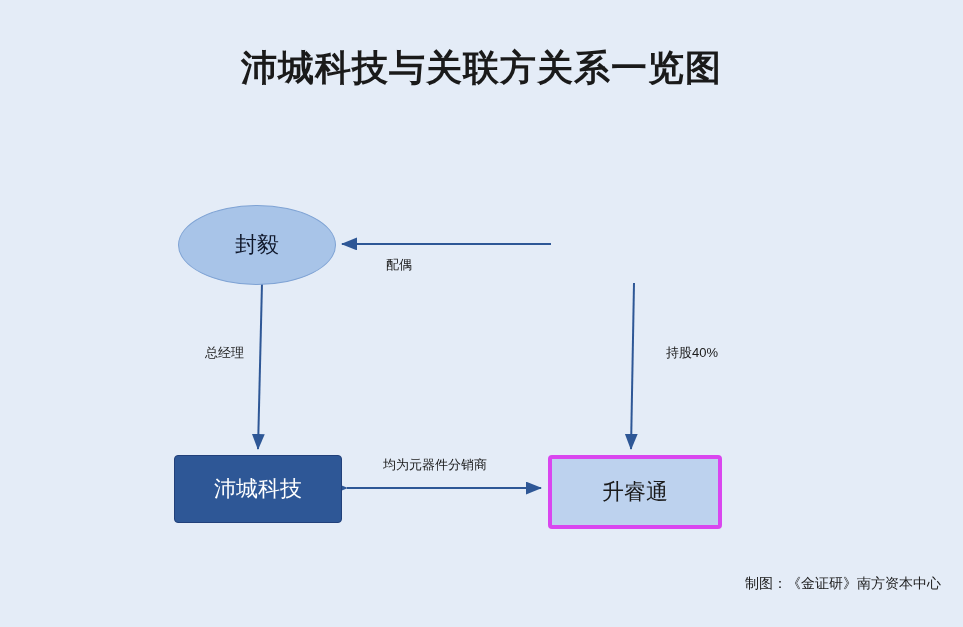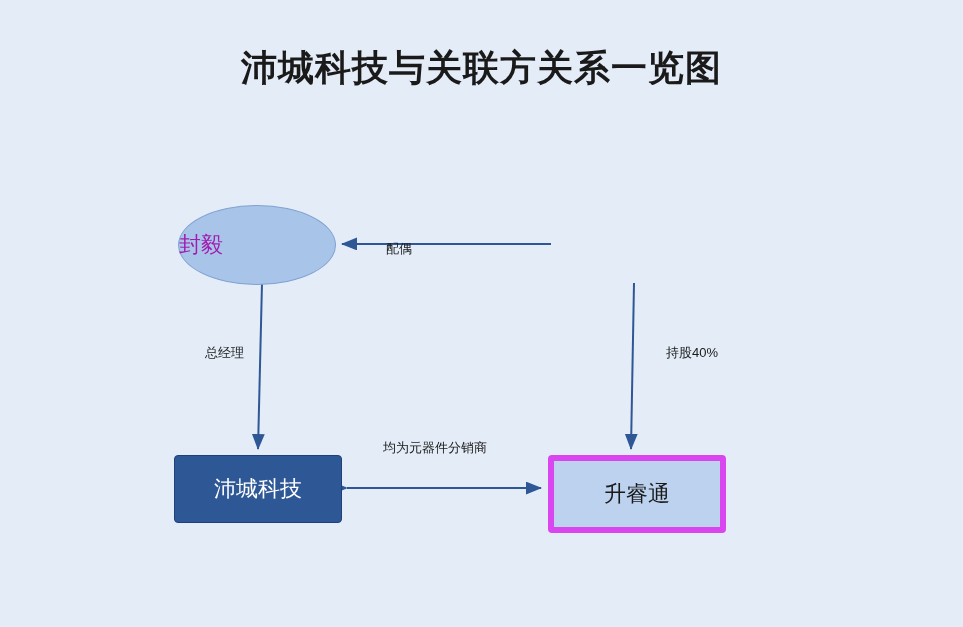--- a/index.html
+++ b/index.html
@@ -29,23 +29,23 @@
     color: #1a1a1a;
     letter-spacing: 1px;
   }
   .ellipse {
     position: absolute;
     border-radius: 50%;
     background: #a8c4e8;
     border: 1px solid #7fa3d4;
     display: flex;
     align-items: center;
-    justify-content: flex-start;
+    justify-content: center;
     font-size: 22px;
-    color: #a21caf;
+    color: #0f172a;
   }
   #node-fengyi {
     left: 178px;
     top: 205px;
     width: 156px;
     height: 78px;
   }
   #node-heyan {
     left: 553px;
     top: 205px;
@@ -69,51 +69,51 @@
     background: #2e5796;
     border: 1px solid #21407a;
     color: #ffffff;
   }
   #node-shengruitong {
     left: 548px;
     top: 455px;
     width: 166px;
     height: 66px;
     background: #bdd2ee;
-    border: 6px solid #d946ef;
+    border: 4px solid #d946ef;
     color: #1a1a1a;
   }
   svg#edges {
     position: absolute;
     left: 0;
     top: 0;
     width: 963px;
     height: 627px;
   }
   .edge-label {
     position: absolute;
     font-size: 13px;
     color: #1a1a1a;
     white-space: nowrap;
   }
   #label-spouse {
     left: 386px;
-    top: 240px;
+    top: 256px;
   }
   #label-gm {
     left: 205px;
     top: 344px;
   }
   #label-shares {
     left: 666px;
     top: 344px;
   }
   #label-distributor {
     left: 383px;
-    top: 439px;
+    top: 456px;
     text-align: center;
   }
   #credit {
     position: absolute;
     right: 22px;
     top: 575px;
     font-size: 14px;
     color: #1a1a1a;
     white-space: nowrap;
   }
@@ -152,14 +152,15 @@
 
   <div class="rect" id="node-shengruitong">
     <span>升睿通</span>
   </div>
 
   <div class="edge-label" id="label-spouse">配偶</div>
   <div class="edge-label" id="label-gm">总经理</div>
   <div class="edge-label" id="label-shares">持股40%</div>
   <div class="edge-label" id="label-distributor">均为元器件分销商</div>
 
+  <div id="credit">制图：《金证研》南方资本中心</div>
 
 </div>
 
 </body></html>

